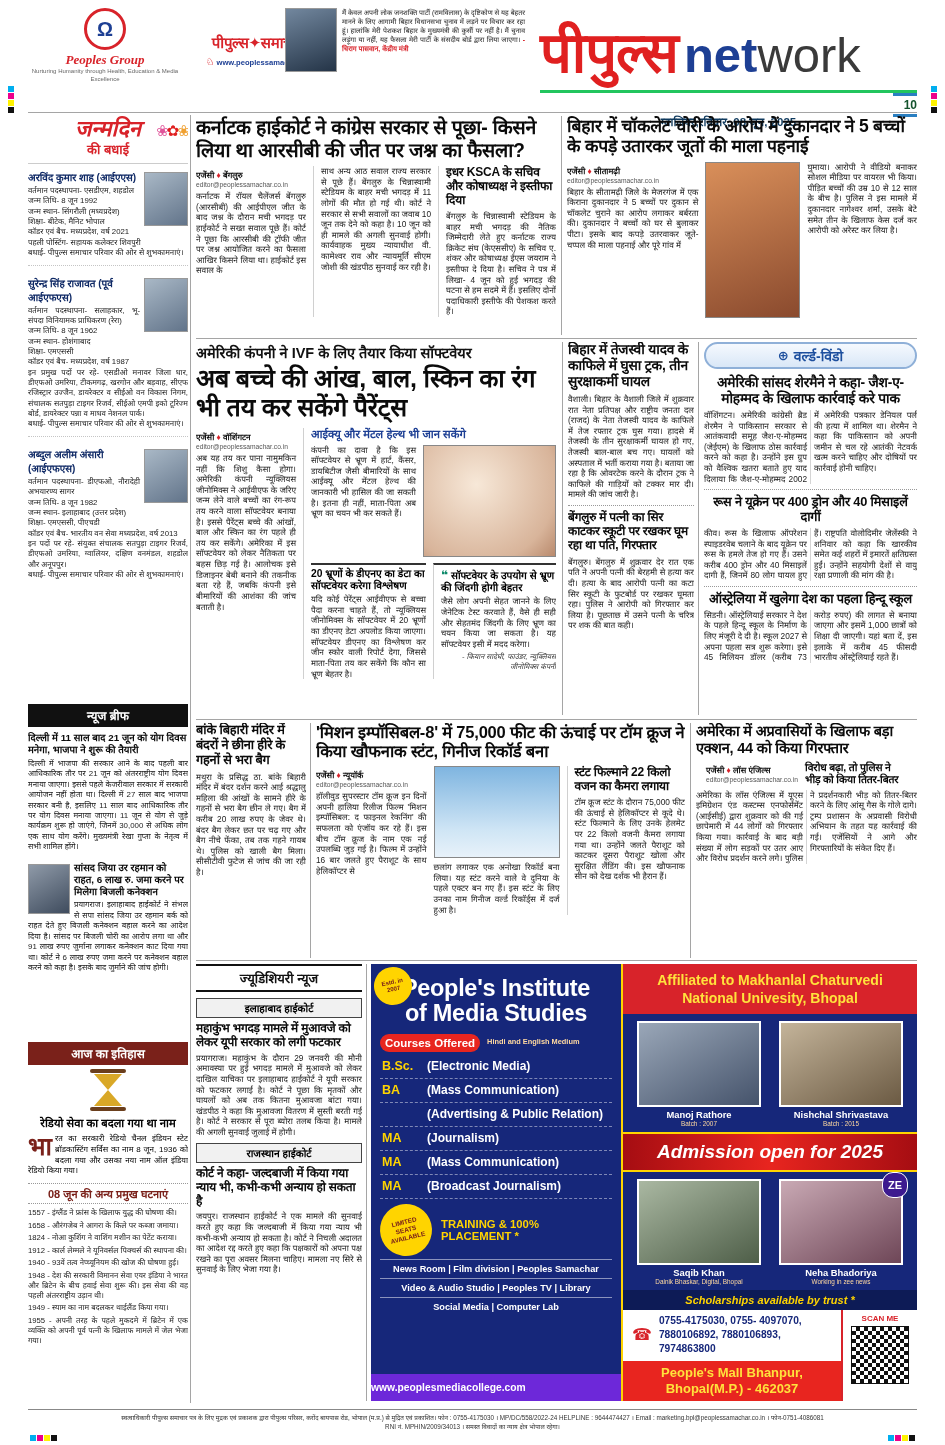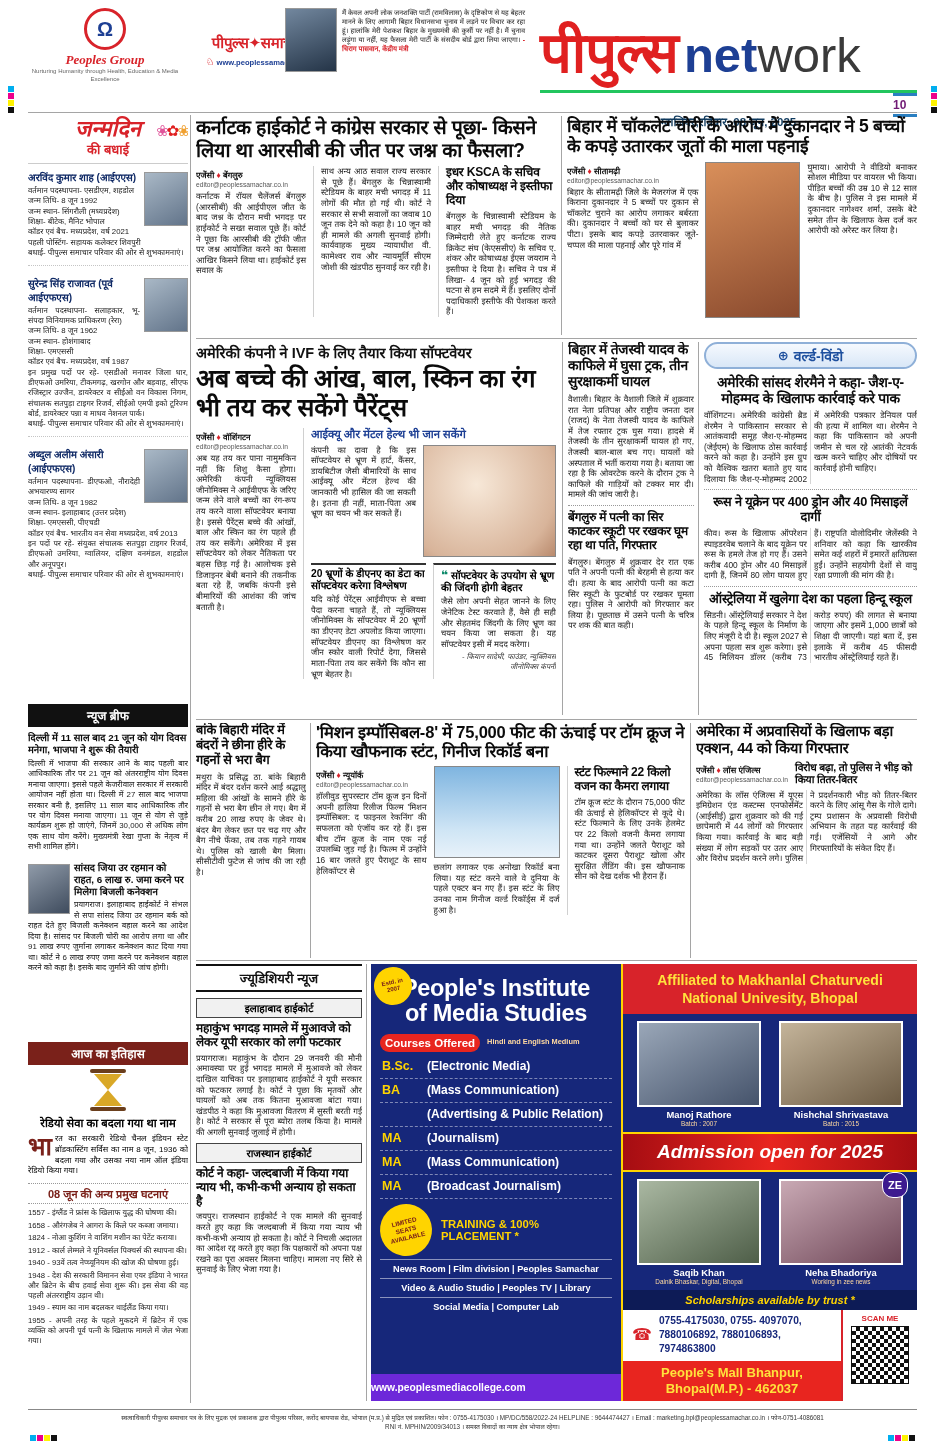--- a/index.html
+++ b/index.html
@@ -32,21 +32,21 @@
 .horse{color:#d8232a;font-size:10px}
 .quote-box{position:absolute;left:285px;top:8px;width:240px;height:101px;display:flex;gap:5px}
 .quote-photo{width:52px;height:64px;flex:none;border:1px solid #999;background:linear-gradient(160deg,#72879e,#243447)}
 .quote-text{font-size:6.9px;line-height:1.32;text-align:justify;color:#222}
 .quote-author{color:#d8232a;font-weight:bold}
 .masthead{position:absolute;left:540px;top:12px;width:377px;white-space:nowrap}
 .mh-hi{font-size:56px;font-weight:800;color:#e02020;letter-spacing:-1px}
 .mh-net{font-size:49px;font-weight:800;color:#1d3f94;margin-left:6px}
 .mh-work{font-size:49px;font-weight:500;color:#3a3a3a}
 .dateline{position:absolute;left:540px;top:90px;width:377px;border-top:3px solid #22c55e;padding-top:21px;font-size:11.5px;font-weight:bold;color:#0f3a5e;text-align:center}
-.pageno{position:absolute;right:0;top:0;width:24px;padding:2px 0;border-top:3px solid #2a7fc1;border-bottom:3px solid #2a7fc1;background:#fff;color:#701a75;font-size:12px;text-align:left}
+.pageno{position:absolute;right:0;top:0;width:24px;padding:2px 0;border-top:3px solid #2a7fc1;border-bottom:3px solid #2a7fc1;background:#fff;color:#14532d;font-size:12px;text-align:right}
 
 .sb{position:absolute;left:28px;width:160px;overflow:hidden}
 .bd-head{position:relative;text-align:center;padding:2px 0 5px;border-bottom:1px solid #ccc;margin-bottom:6px}
 .bd-title1{font-family:"Liberation Serif",serif;font-size:22px;font-weight:bold;font-style:italic;color:#d8232a;line-height:1}
 .bd-title2{font-size:13px;color:#d8232a;font-weight:bold}
 .bd-flowers{position:absolute;right:0;top:6px;font-size:15px;letter-spacing:-2px}
 .f1{color:#e0559a}.f2{color:#e02020}.f3{color:#f0a030}
 .sb-entry{margin-bottom:10px;overflow:hidden;border-bottom:1px dotted #c5c5c5;padding-bottom:6px}
 .sb-entry .ph{float:right;width:44px;height:54px;border:1px solid #999;margin:2px 0 3px 4px}
 .sb-name{font-size:10px;font-weight:bold;color:#102a66;margin-bottom:2px}
@@ -386,21 +386,21 @@
         <div class="hl h12" style="margin-bottom:3px">स्टंट फिल्माने 22 किलो वजन का कैमरा लगाया</div>
         <div class="body">टॉम क्रूज स्टंट के दौरान 75,000 फीट की ऊंचाई से हेलिकॉप्टर से कूदे थे। स्टंट फिल्माने के लिए उनके हेलमेट पर 22 किलो वजनी कैमरा लगाया गया था। उन्होंने जलते पैराशूट को काटकर दूसरा पैराशूट खोला और सुरक्षित लैंडिंग की। इस खौफनाक सीन को देख दर्शक भी हैरान हैं।</div>
       </div>
     </div>
   </div>
 
   <div class="vr" style="left:690px;top:723px;height:235px"></div>
 
   <div class="art" style="left:696px;top:723px;width:221px;height:235px">
     <div class="hl h15">अमेरिका में अप्रवासियों के खिलाफ बड़ा एक्शन, 44 को किया गिरफ्तार</div>
-    <div class="flexr" style="margin:4px 0">
+    <div class="flexr" style="margin:4px 10px">
       <div style="width:92px;flex:none">
         <div class="byl"><span>एजेंसी</span> <span class="d">♦</span> <span>लॉस एंजिल्स</span></div>
         <div class="eml">editor@peoplessamachar.co.in</div>
       </div>
       <div class="hl" style="flex:1;font-size:10.5px">विरोध बढ़ा, तो पुलिस ने भीड़ को किया तितर-बितर</div>
     </div>
     <div class="body c2">अमेरिका के लॉस एंजिल्स में यूएस इमिग्रेशन एंड कस्टम्स एनफोर्समेंट (आईसीई) द्वारा शुक्रवार को की गई छापेमारी में 44 लोगों को गिरफ्तार किया गया। कार्रवाई के बाद बड़ी संख्या में लोग सड़कों पर उतर आए और विरोध प्रदर्शन करने लगे। पुलिस ने प्रदर्शनकारी भीड़ को तितर-बितर करने के लिए आंसू गैस के गोले दागे। ट्रम्प प्रशासन के अप्रवासी विरोधी अभियान के तहत यह कार्रवाई की गई। एजेंसियों ने आगे और गिरफ्तारियों के संकेत दिए हैं।</div>
   </div>
 
   <div class="hr" style="top:960px;left:196px;width:721px"></div>

